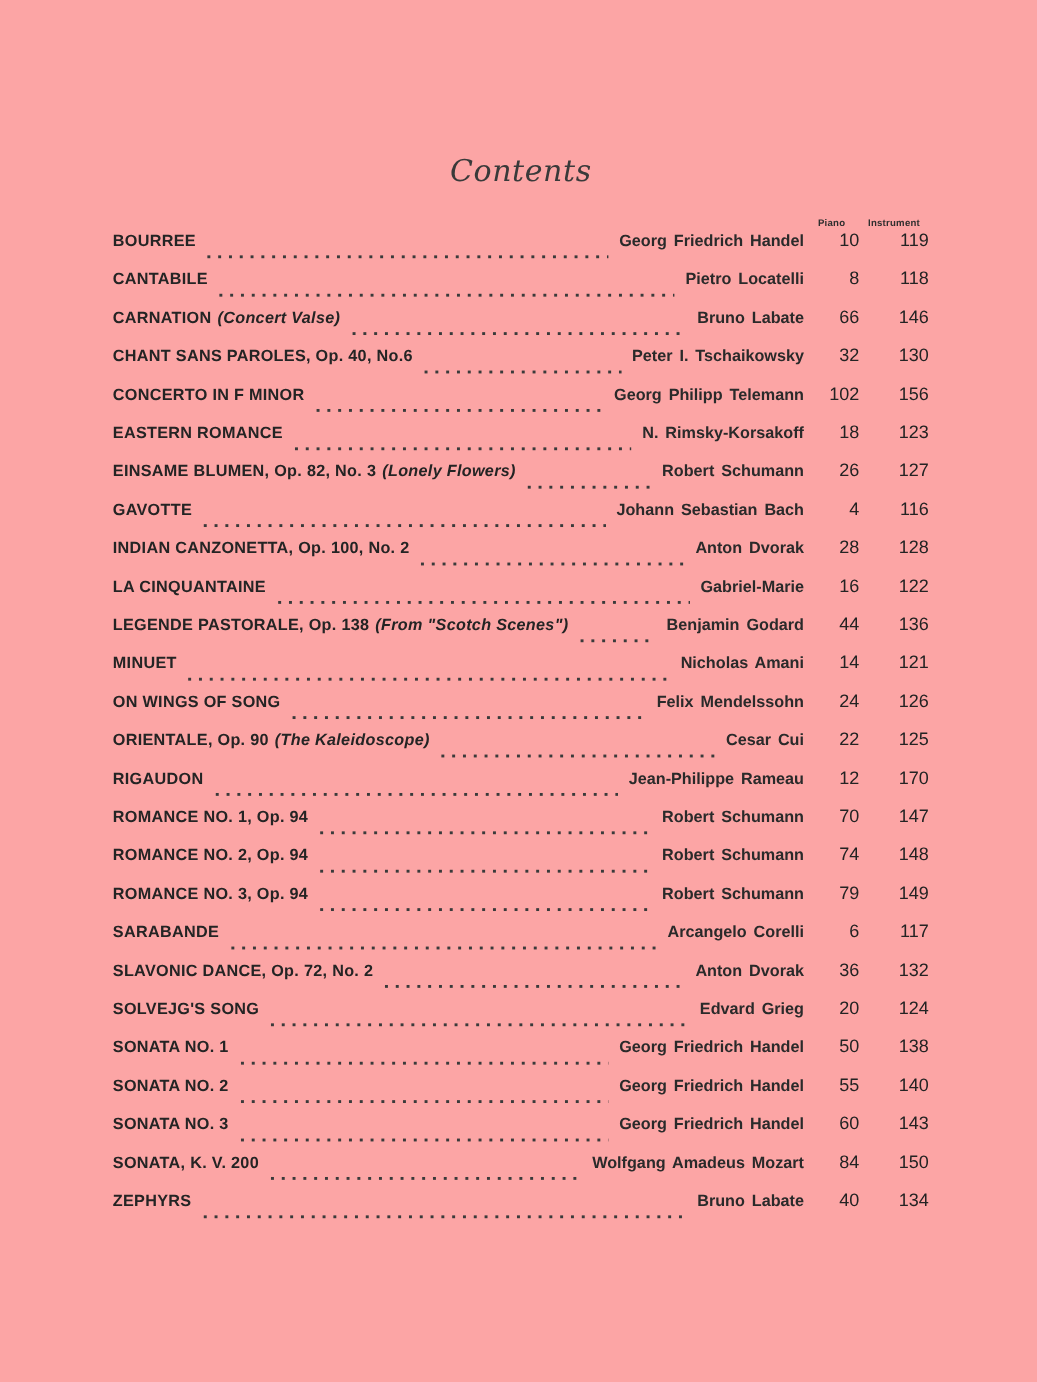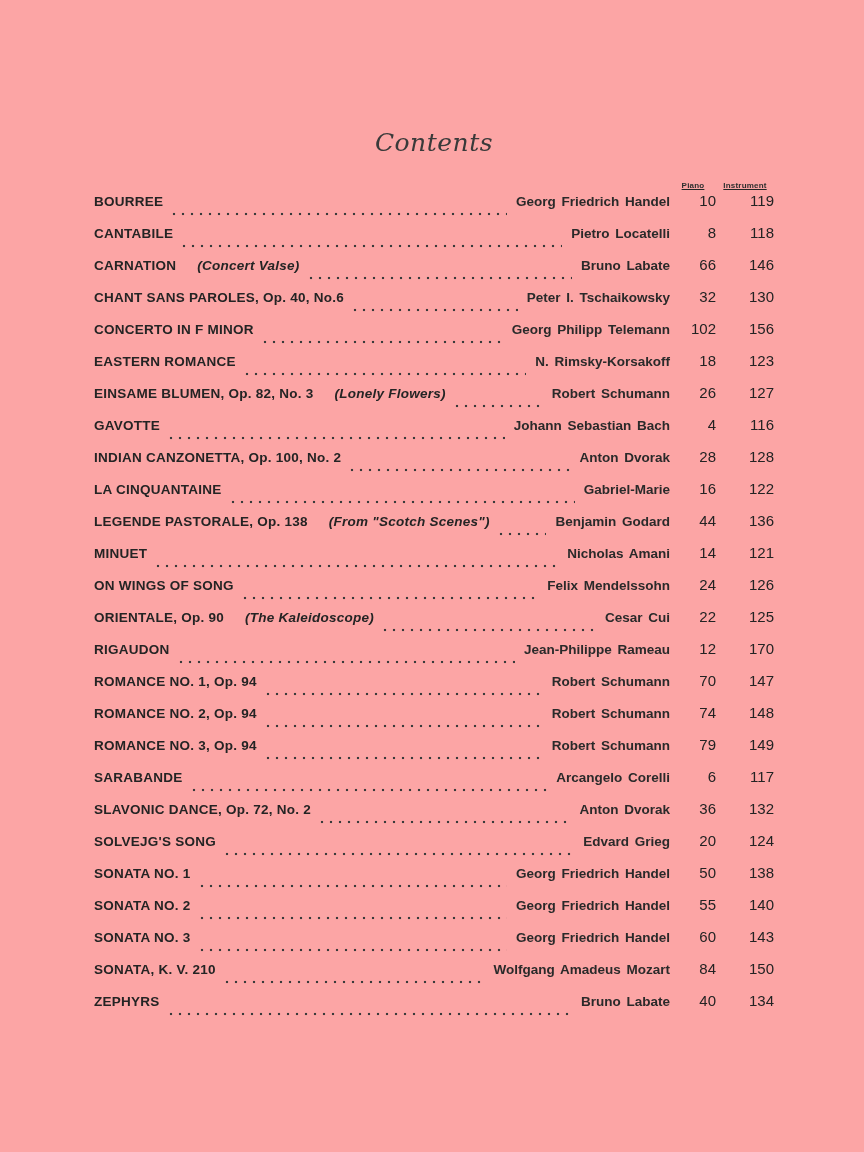--- a/index.html
+++ b/index.html
@@ -22,21 +22,20 @@
     font-style: italic;
     font-weight: normal;
     font-size: 25px;
     color: #3a3a3a;
     letter-spacing: 0.5px;
   }
   .head-row {
     display: flex;
     align-items: flex-end;
     margin-bottom: 1px;
-    text-decoration: underline;
   }
   .head-spacer { flex: 1; }
   .colhead {
     font-size: 8px;
     font-weight: 700;
     color: #2e2e2e;
     text-align: center;
     letter-spacing: 0.2px;
   }
   .colhead.piano { width: 46px; }
@@ -51,21 +50,21 @@
   }
   .entry-title {
     font-size: 13.5px;
     font-weight: 700;
     color: #242424;
     letter-spacing: 0.25px;
     white-space: nowrap;
   }
   .entry-note:not(:empty) {
     font-style: italic;
-    margin-left: 21px;
+    margin-left: 5px;
   }
   .leader {
     flex: 1;
     height: 4px;
     align-self: flex-end;
     margin: 0 9px 7px 9px;
     background-image: radial-gradient(circle at 2px 2px, #3a3a3a 1.25px, rgba(0,0,0,0) 1.6px);
     background-size: 9px 4px;
     background-repeat: repeat-x;
     background-position: left bottom;
@@ -287,21 +286,21 @@
 
   <div class="row">
     <span class="entry-title"><span class="entry-main">SONATA NO. 3</span><span class="entry-note"></span></span>
     <span class="leader"></span>
     <span class="composer">Georg Friedrich Handel</span>
     <span class="pagenum piano">60</span>
     <span class="pagenum instr">143</span>
   </div>
 
   <div class="row">
-    <span class="entry-title"><span class="entry-main">SONATA, K. V. 210</span><span class="entry-note"></span></span>
+    <span class="entry-title"><span class="entry-main">SONATA, K. V. 200</span><span class="entry-note"></span></span>
     <span class="leader"></span>
     <span class="composer">Wolfgang Amadeus Mozart</span>
     <span class="pagenum piano">84</span>
     <span class="pagenum instr">150</span>
   </div>
 
   <div class="row">
     <span class="entry-title"><span class="entry-main">ZEPHYRS</span><span class="entry-note"></span></span>
     <span class="leader"></span>
     <span class="composer">Bruno Labate</span>

